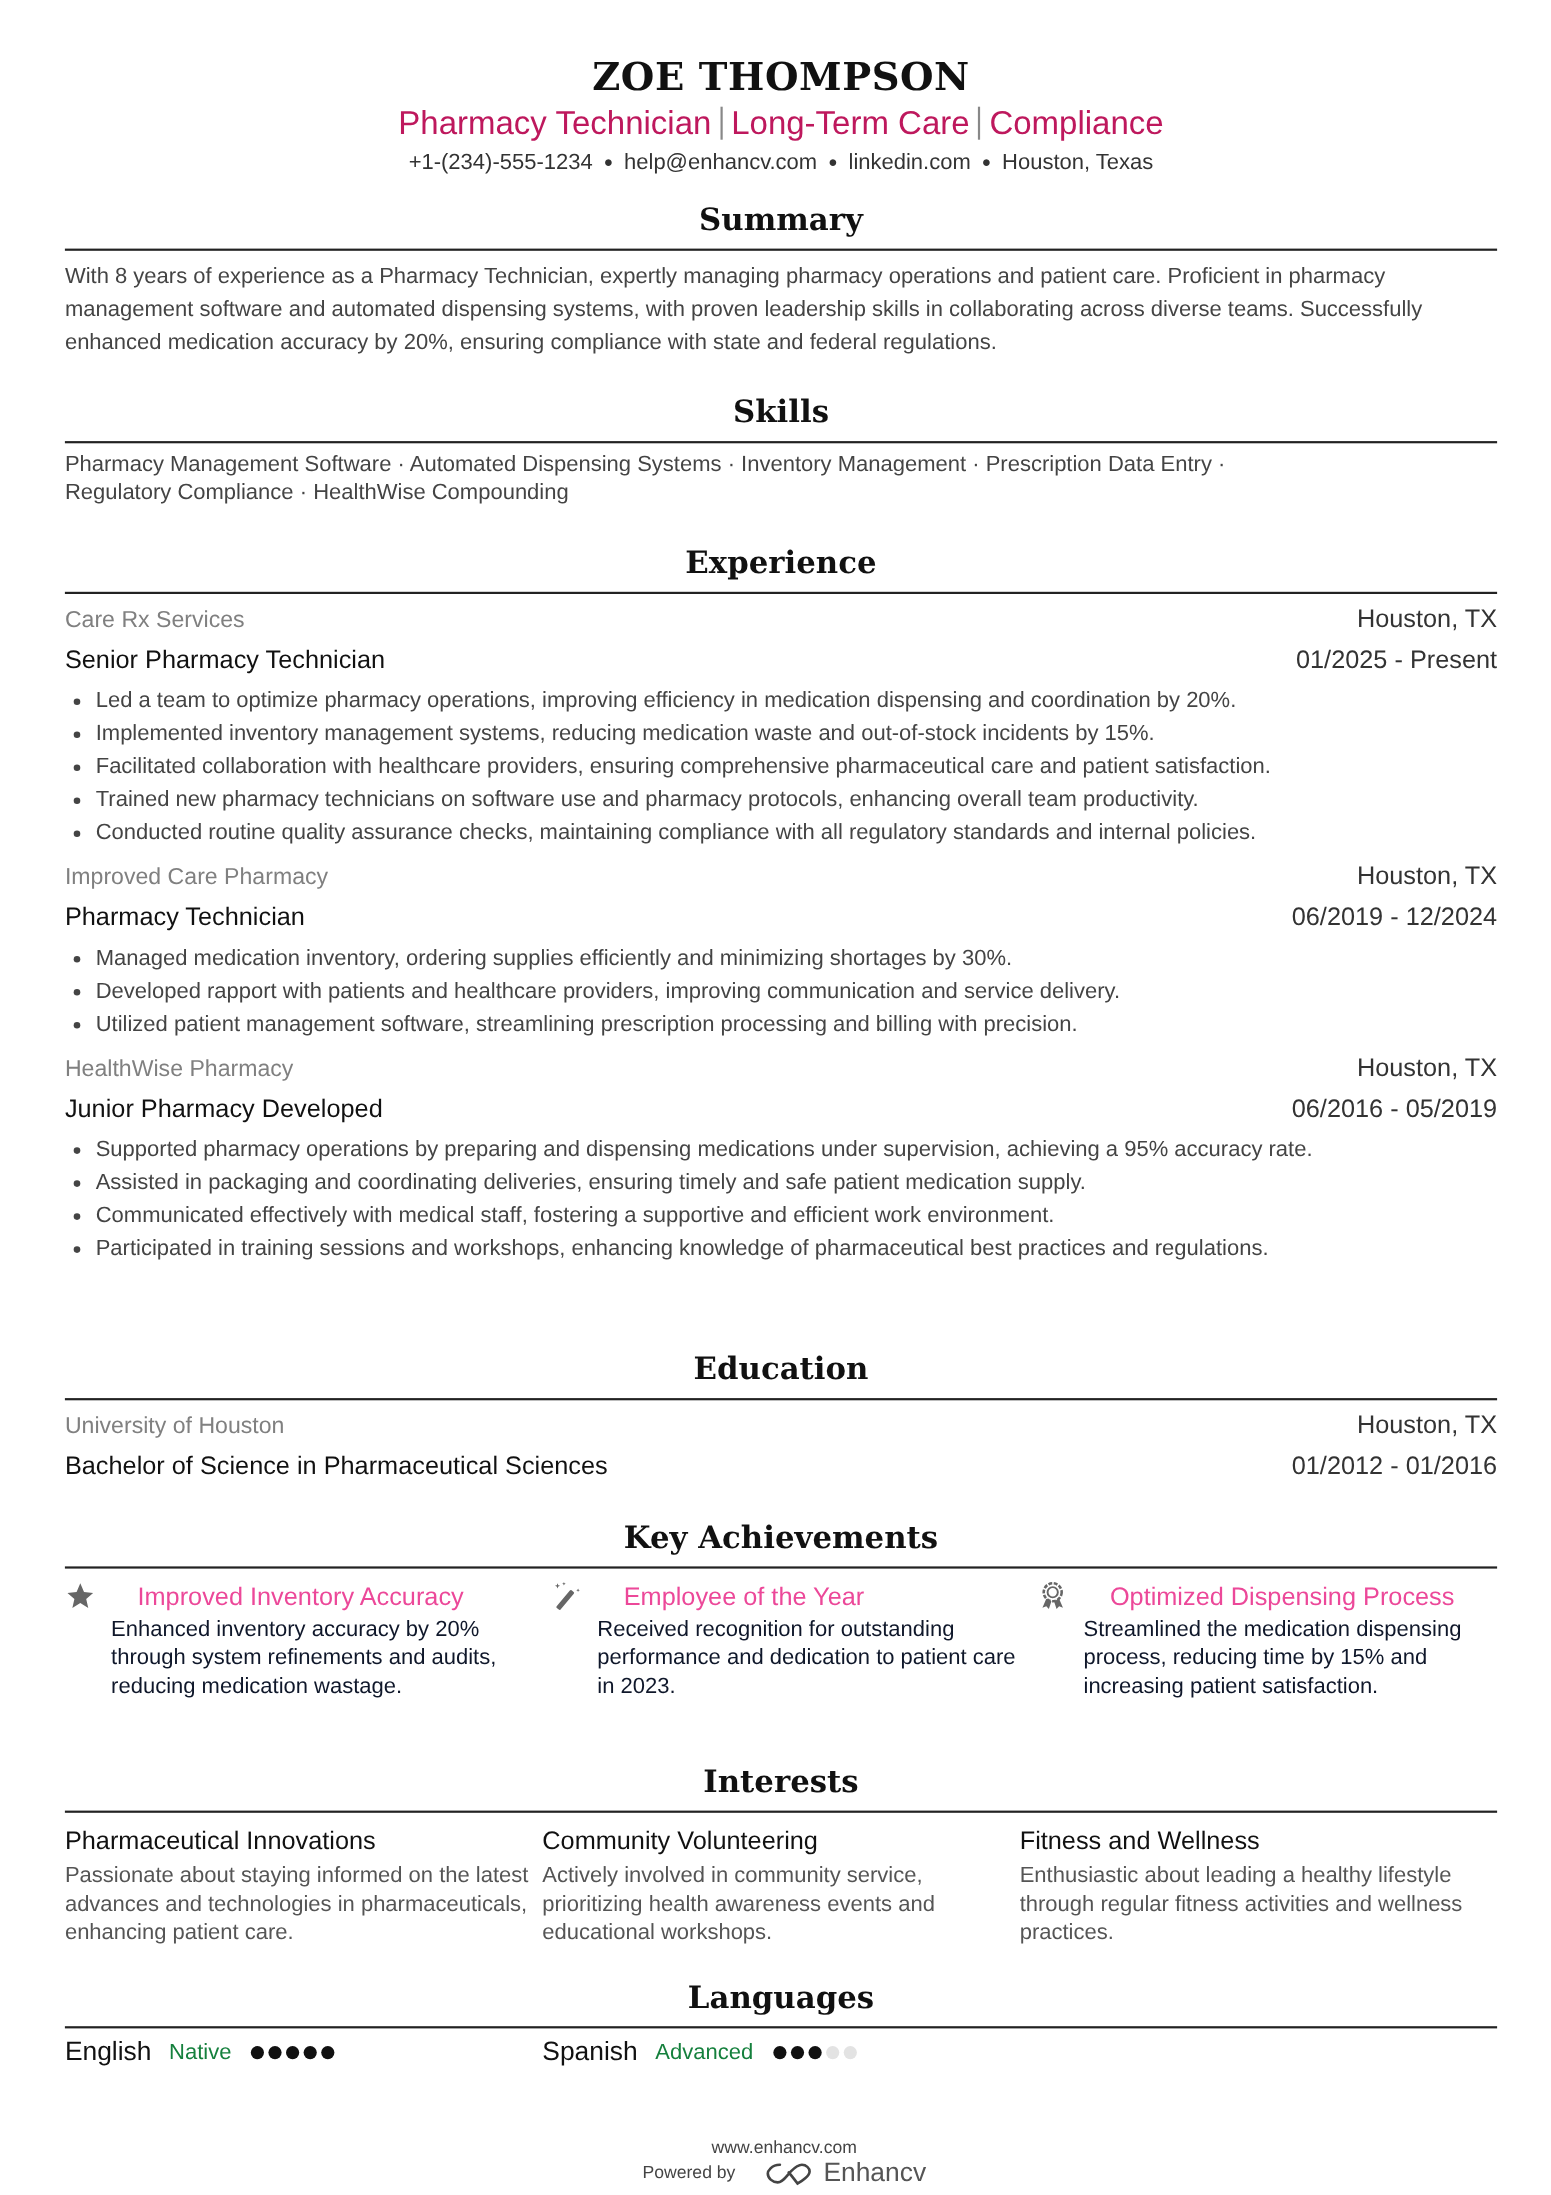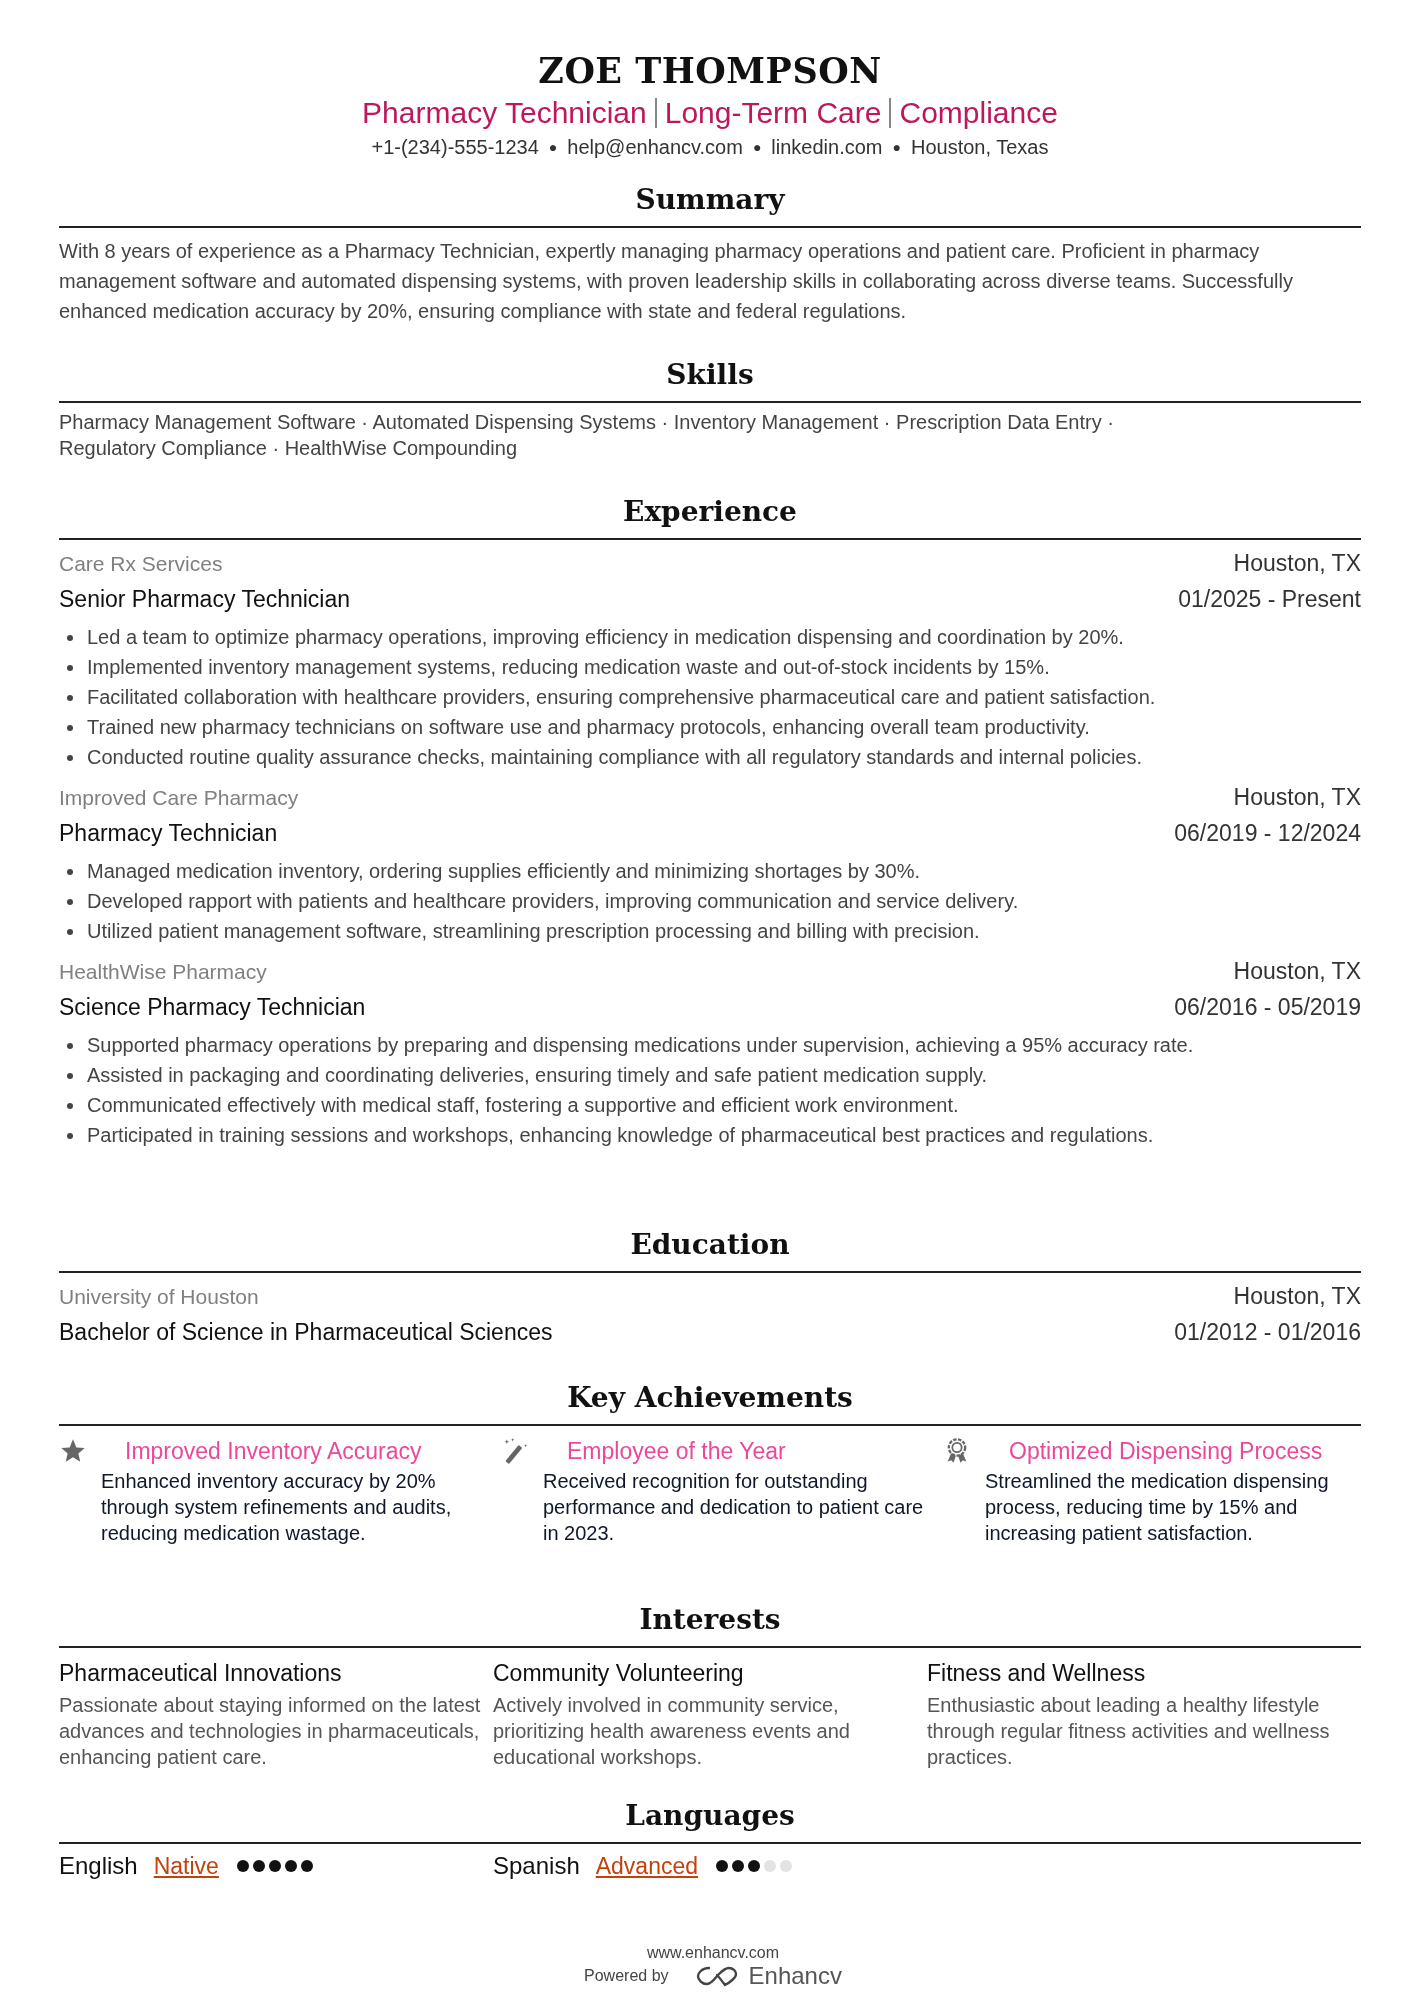--- a/index.html
+++ b/index.html
@@ -34,21 +34,21 @@
   .ach { display: flex; }
   .ach .ico { width: 42px; flex: none; padding-top: 3px; }
   .ach .txt { width: 400px; }
   .ach-title { font-size: 23px; color: #ec4899; line-height: 34px; margin-left: 24px; }
   .ach-desc { font-size: 20px; color: #0f172a; line-height: 26px; }
   .int-title { font-size: 23px; color: #111; line-height: 34px; }
   .int-desc { font-size: 20px; color: #555; line-height: 26px; margin-top: 2px; }
 
   .lang { display: flex; align-items: center; }
   .lang-name { font-size: 24px; color: #111; }
-  .lang-level { font-size: 23px; color: #c2410c; margin-left: 16px; text-decoration: underline; }
+  .lang-level { font-size: 20px; color: #15803d; margin-left: 16px; }
   .dots { margin-left: 18px; display: flex; }
   .dots span { width: 12px; height: 12px; border-radius: 50%; margin-right: 4px; background: #111; }
   .dots span.off { background: #e3e3e3; }
 
   .footer { position: absolute; top: 1944px; left: 66px; right: 50px; display: flex; justify-content: space-between; align-items: center; flex-direction: column; }
   .footer-url { font-size: 16px; color: #444; }
   .powered { display: flex; align-items: center; }
   .powered-by { font-size: 16px; color: #444; margin-right: 26px; }
   .brand { display: flex; align-items: center; font-size: 24px; color: #555; }
   .brand svg { margin-right: 8px; }
@@ -120,21 +120,21 @@
         <li>Utilized patient management software, streamlining prescription processing and billing with precision.</li>
       </ul>
     </div>
 
     <div class="entry" style="margin-top:8px;">
       <div class="row">
         <span class="company">HealthWise Pharmacy</span>
         <span class="loc">Houston, TX</span>
       </div>
       <div class="row">
-        <span class="role">Science Pharmacy Technician</span>
+        <span class="role">Junior Pharmacy Developed</span>
         <span class="dates">06/2016 - 05/2019</span>
       </div>
       <ul class="bullets">
         <li>Supported pharmacy operations by preparing and dispensing medications under supervision, achieving a 95% accuracy rate.</li>
         <li>Assisted in packaging and coordinating deliveries, ensuring timely and safe patient medication supply.</li>
         <li>Communicated effectively with medical staff, fostering a supportive and efficient work environment.</li>
         <li>Participated in training sessions and workshops, enhancing knowledge of pharmaceutical best practices and regulations.</li>
       </ul>
     </div>
   </div>

